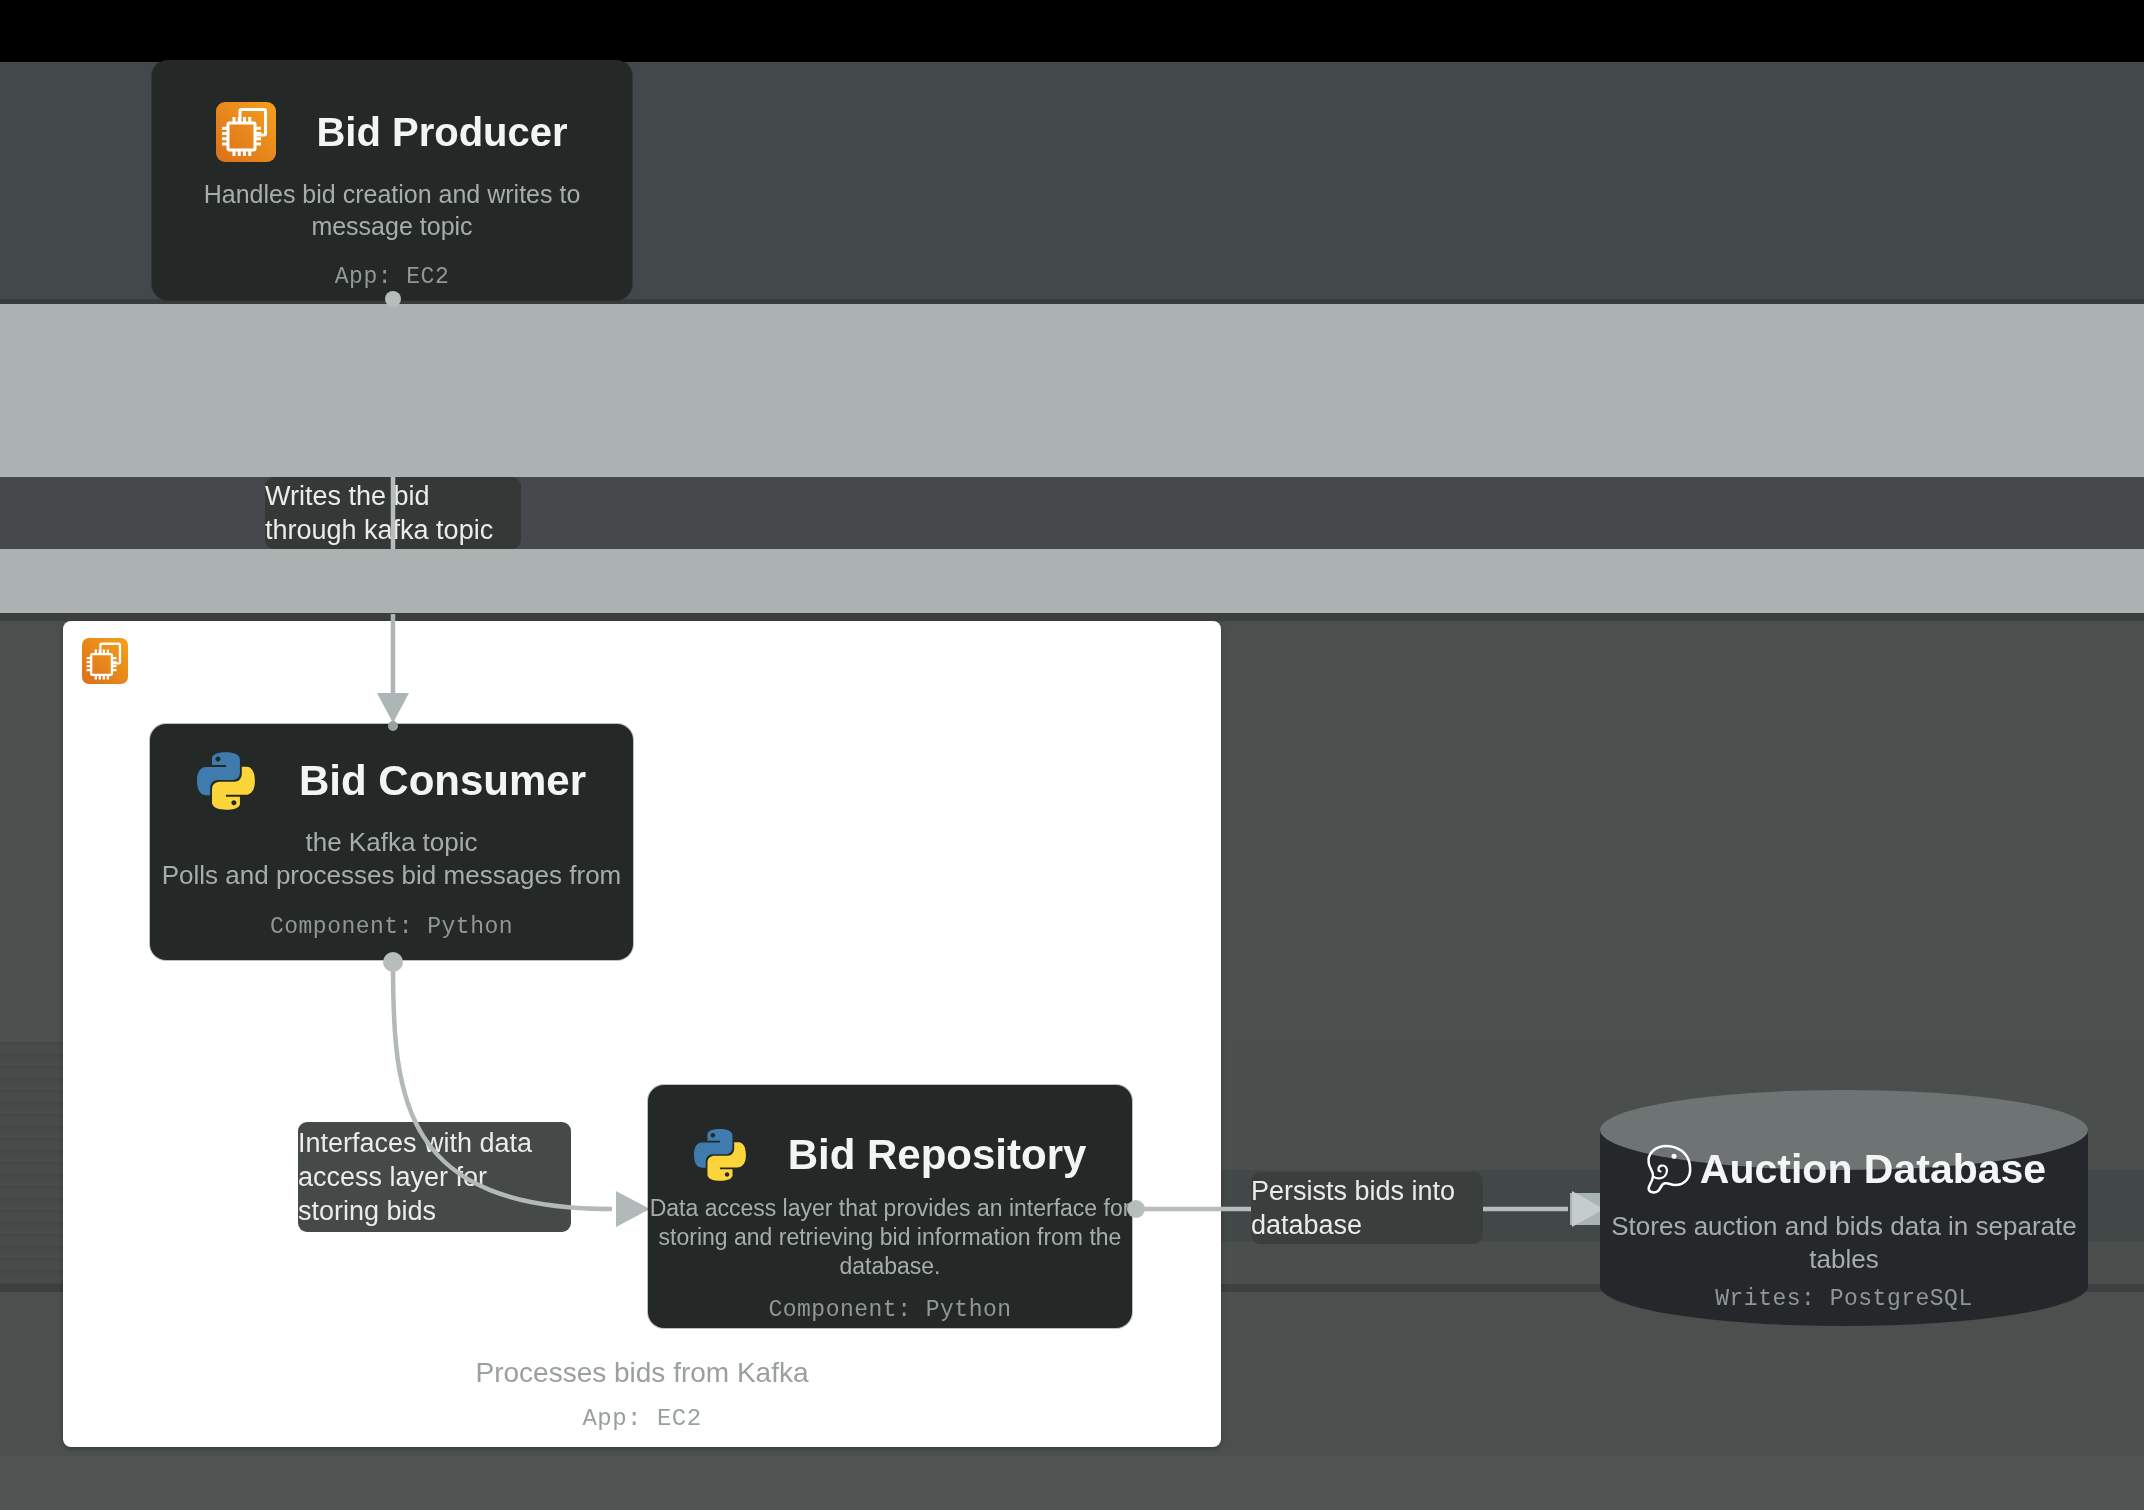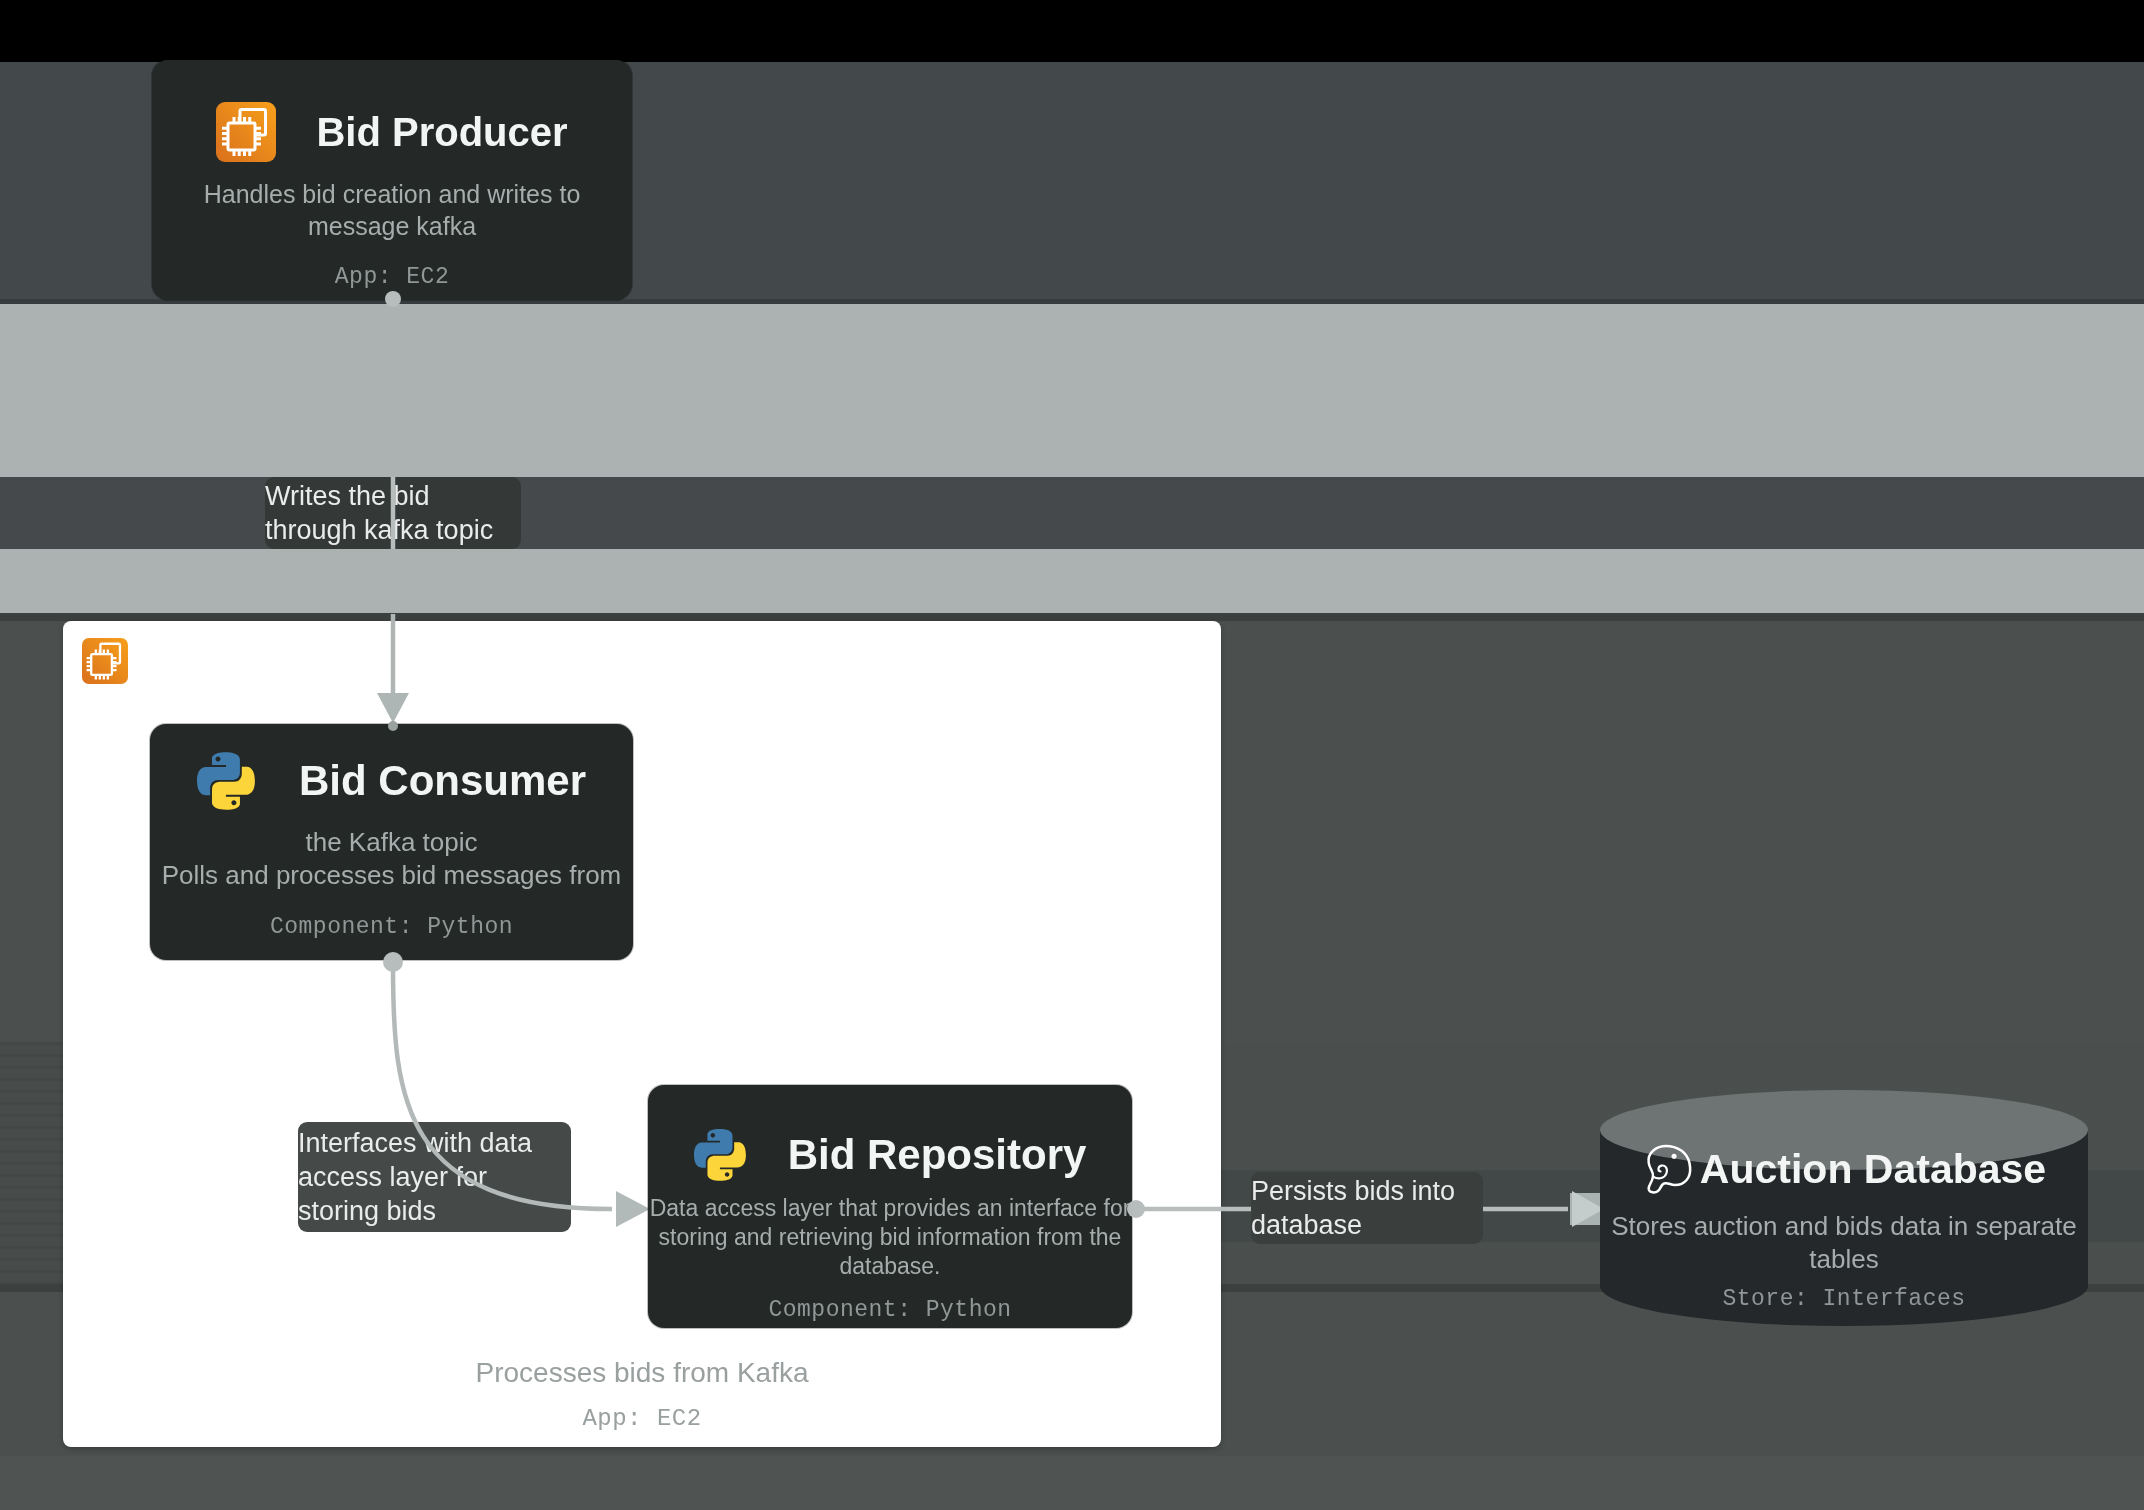--- a/index.html
+++ b/index.html
@@ -124,21 +124,21 @@
           <path d="M12 10v4M15.5 10v4M19 10v4M22.5 10v4"></path>
           <path d="M12 32v4M15.5 32v4M19 32v4M22.5 32v4"></path>
           <path d="M4 17.5h4M4 21h4M4 24.5h4M4 28h4"></path>
           <path d="M26 17.5h4M26 21h4M26 24.5h4M26 28h4"></path>
         </g>
       </svg>
       <div class="node-title" style="font-size:40px;">Bid Producer</div>
     </div>
     <div class="node-desc" style="margin-top:16px;font-size:25px;line-height:32px;">
       <div>Handles bid creation and writes to</div>
-      <div>message kafka</div>
+      <div>message topic</div>
     </div>
     <div class="node-meta" style="margin-top:22px;">App: EC2</div>
   </div>
 
   <div class="node" style="left:150px;top:724px;width:483px;height:236px;">
     <div class="node-head" style="margin-top:28px;gap:44px;">
       <svg width="58" height="58" viewBox="0 0 256 255">
         <path fill="#3f7cad" d="M126.9 0.1C62.1 0.1 66.1 28.2 66.1 28.2l.1 29.1h61.9v8.7H41.6S.1 61.3.1 126.8c0 65.4 36.2 63.1 36.2 63.1h21.6v-30.4s-1.2-36.2 35.6-36.2h61.4s34.5.6 34.5-33.3V34S194.6.1 126.9.1zM92.8 19.7c6.1 0 11.1 5 11.1 11.1 0 6.2-5 11.2-11.1 11.2-6.2 0-11.2-5-11.2-11.2 0-6.1 5-11.1 11.2-11.1z"></path>
         <path fill="#fcd53a" d="M128.8 254.4c64.8 0 60.8-28.1 60.8-28.1l-.1-29.1h-61.9v-8.7h86.5s41.5 4.7 41.5-60.8c0-65.4-36.2-63.1-36.2-63.1h-21.6V95s1.2 36.2-35.6 36.2h-61.4s-34.5-.6-34.5 33.3v56s-5.2 33.9 62.5 33.9zm34.1-19.6c-6.1 0-11.1-5-11.1-11.1 0-6.2 5-11.2 11.1-11.2 6.2 0 11.2 5 11.2 11.2 0 6.1-5 11.1-11.2 11.1z"></path>
       </svg>
@@ -178,21 +178,21 @@
           <path d="M33 5 C17 3 6 13 8 25 C9 32 14 35 13 41 C12 49 7 51 8 56 C9 60 15 61 19 58 C23 55 22 50 27 49 C31 48 34 51 39 51 C51 51 58 42 57 30 C56 16 47 7 33 5 Z" fill="none" stroke="#fff" stroke-width="3" stroke-linejoin="round"></path>
           <path d="M13 41 C20 45 27 43 29 37 C31 31 27 27 23 28 C19 29 18 34 22 35" fill="none" stroke="#fff" stroke-width="2.5" stroke-linecap="round"></path>
           <circle cx="38" cy="17" r="3" fill="#fff"></circle>
         </svg>
         <div class="node-title" style="font-size:41px;">Auction Database</div>
       </div>
       <div class="node-desc" style="margin-top:14px;font-size:26px;line-height:33px;">
         <div>Stores auction and bids data in separate</div>
         <div>tables</div>
       </div>
-      <div class="node-meta" style="margin-top:10px;">Store: Interfaces</div>
+      <div class="node-meta" style="margin-top:10px;">Writes: PostgreSQL</div>
     </div>
   </div>
 
   <svg class="layer" width="2144" height="1510" viewBox="0 0 2144 1510" style="z-index:6;">
     <circle cx="393" cy="299" r="8" fill="#b6bdbc"></circle>
     <circle cx="393" cy="726" r="5" fill="#9aa2a0"></circle>
     <circle cx="393" cy="962" r="10" fill="#b6bdbc"></circle>
     <circle cx="1136" cy="1209" r="9" fill="#b6bdbc"></circle>
   </svg>
 

